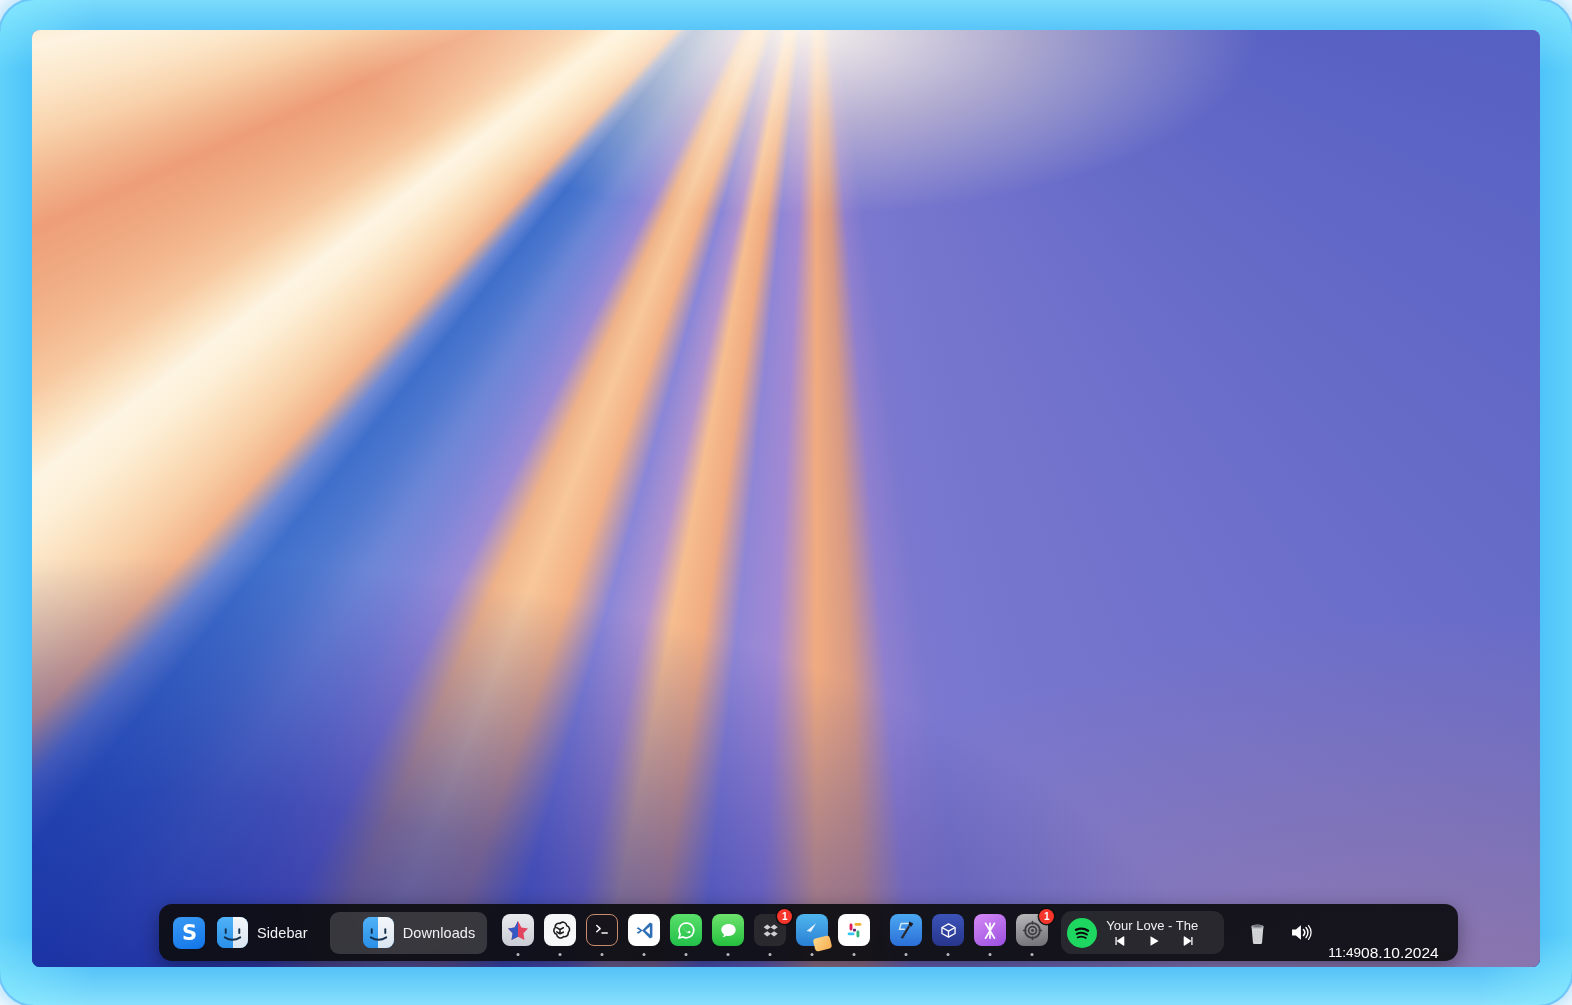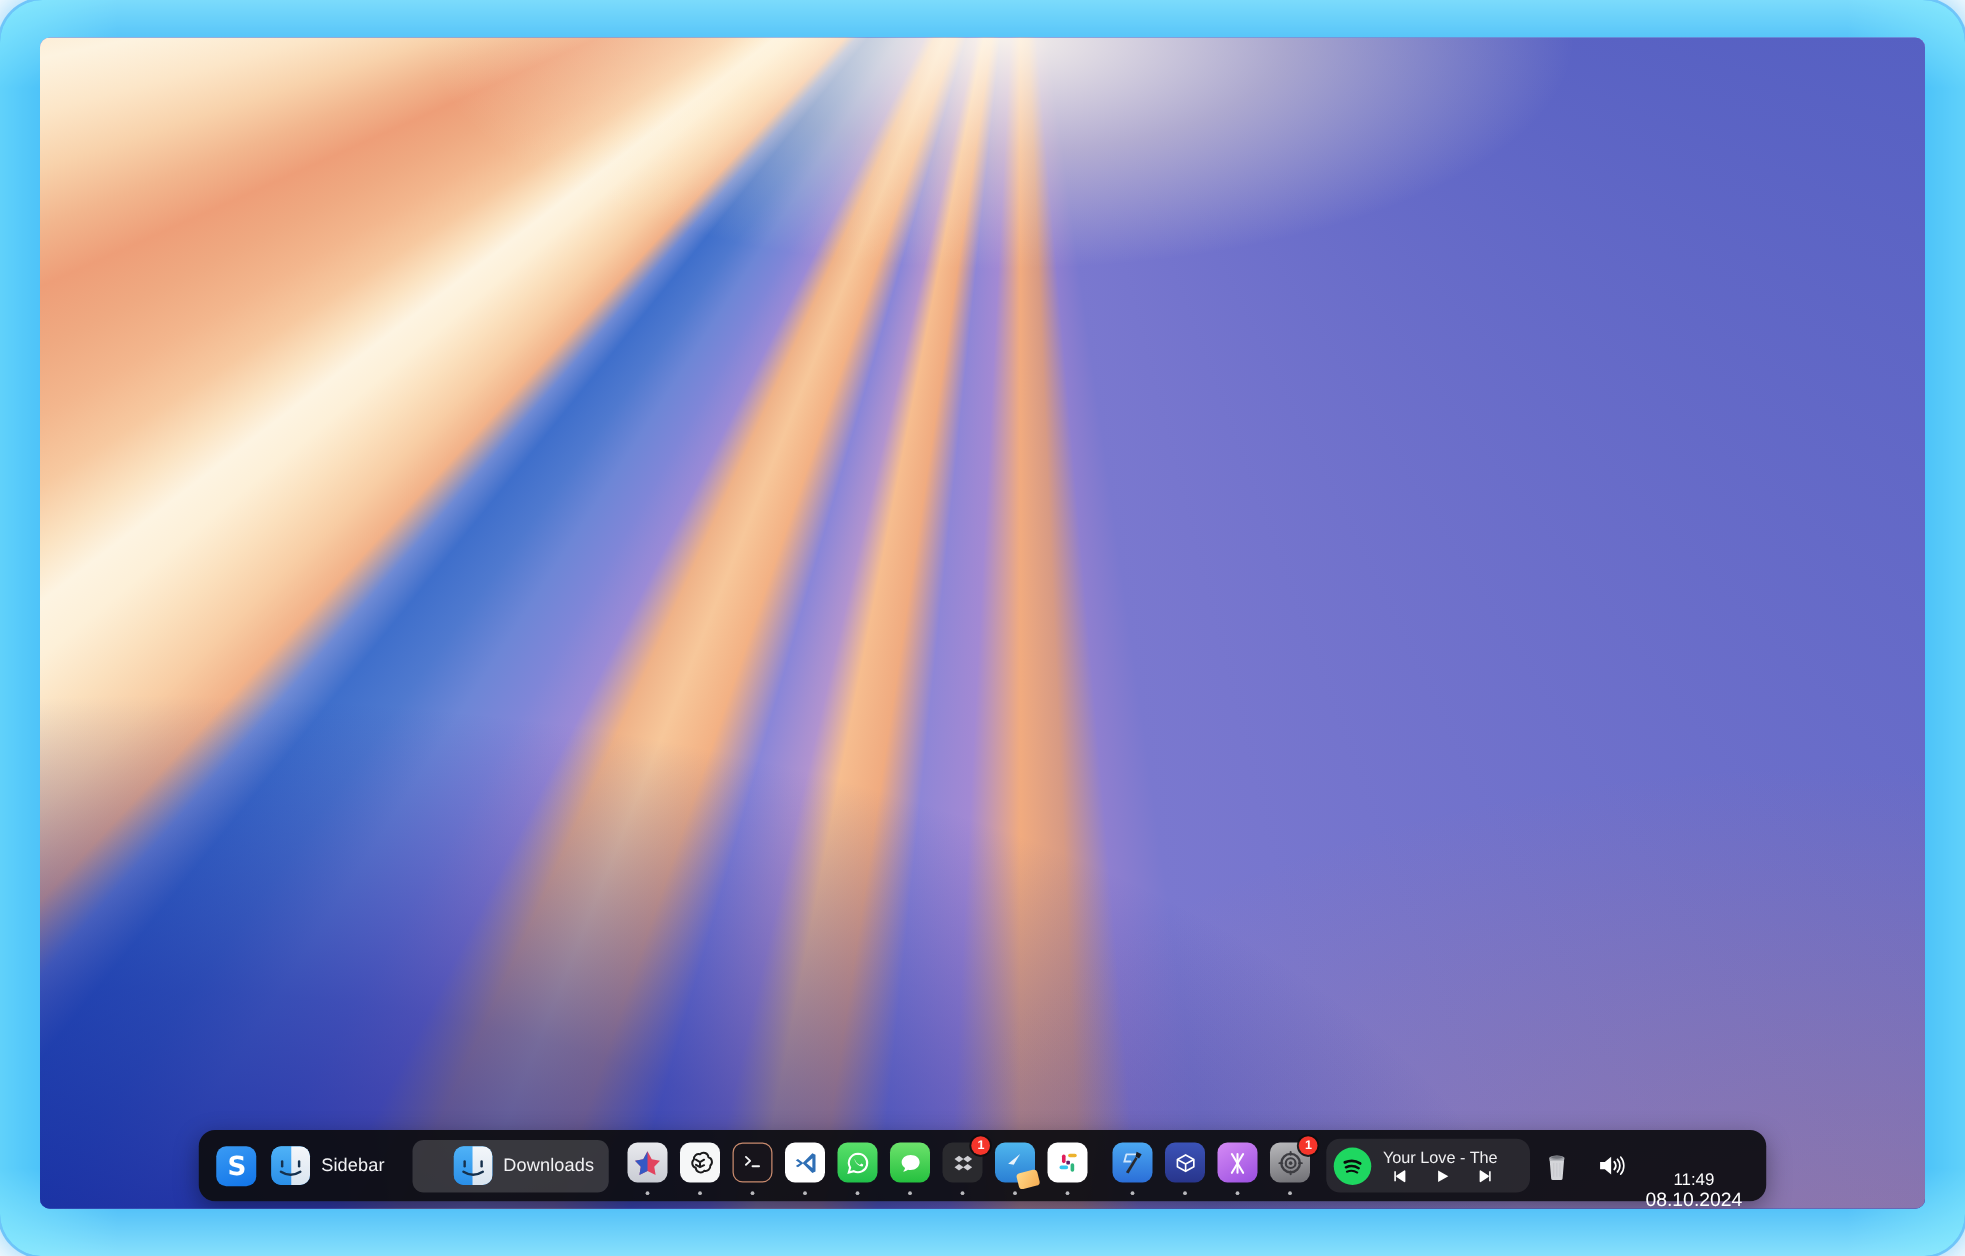--- a/index.html
+++ b/index.html
@@ -314,21 +314,21 @@
     border-radius:8px;
     background:linear-gradient(170deg,#b9b9bc,#6f6f74);
     display:flex; align-items:center; justify-content:center;
   }
 
   
   #spotify-widget{
     display:flex; align-items:center; gap:9px;
     height:43px;
     padding:0 10px 0 6px;
-    margin:0 0 0 8px;
+    margin:0 12px 0 8px;
     border-radius:11px;
     background:rgba(255,255,255,0.085);
     max-width:163px;
     overflow:hidden;
   }
   .sp-logo{
     width:30px;height:30px;border-radius:50%;
     background:#1ed760;
     display:flex;align-items:center;justify-content:center;
     flex:none;
@@ -343,21 +343,21 @@
   }
   .sp-controls{ display:flex; align-items:center; gap:21px; padding-left:6px; }
   .sp-btn{ display:flex; align-items:center; justify-content:center; cursor:default; }
 
   
   .tray-item{
     display:flex; align-items:center; justify-content:center;
     padding:0 8px; height:100%;
   }
   #clock{
-    display:flex; flex-direction:column; align-items:center;
+    display:flex; flex-direction:row; align-items:center;
     justify-content:center;
     padding:0 10px 0 6px; line-height:1.18;margin-top:41px;
   }
   #clock .time{ color:#ffffff; font-size:13.5px; }
   #clock .date{ color:#ffffff; font-size:15.5px; }
 </style>
 </head>
 <body>
 
 <div id="screen-frame">

